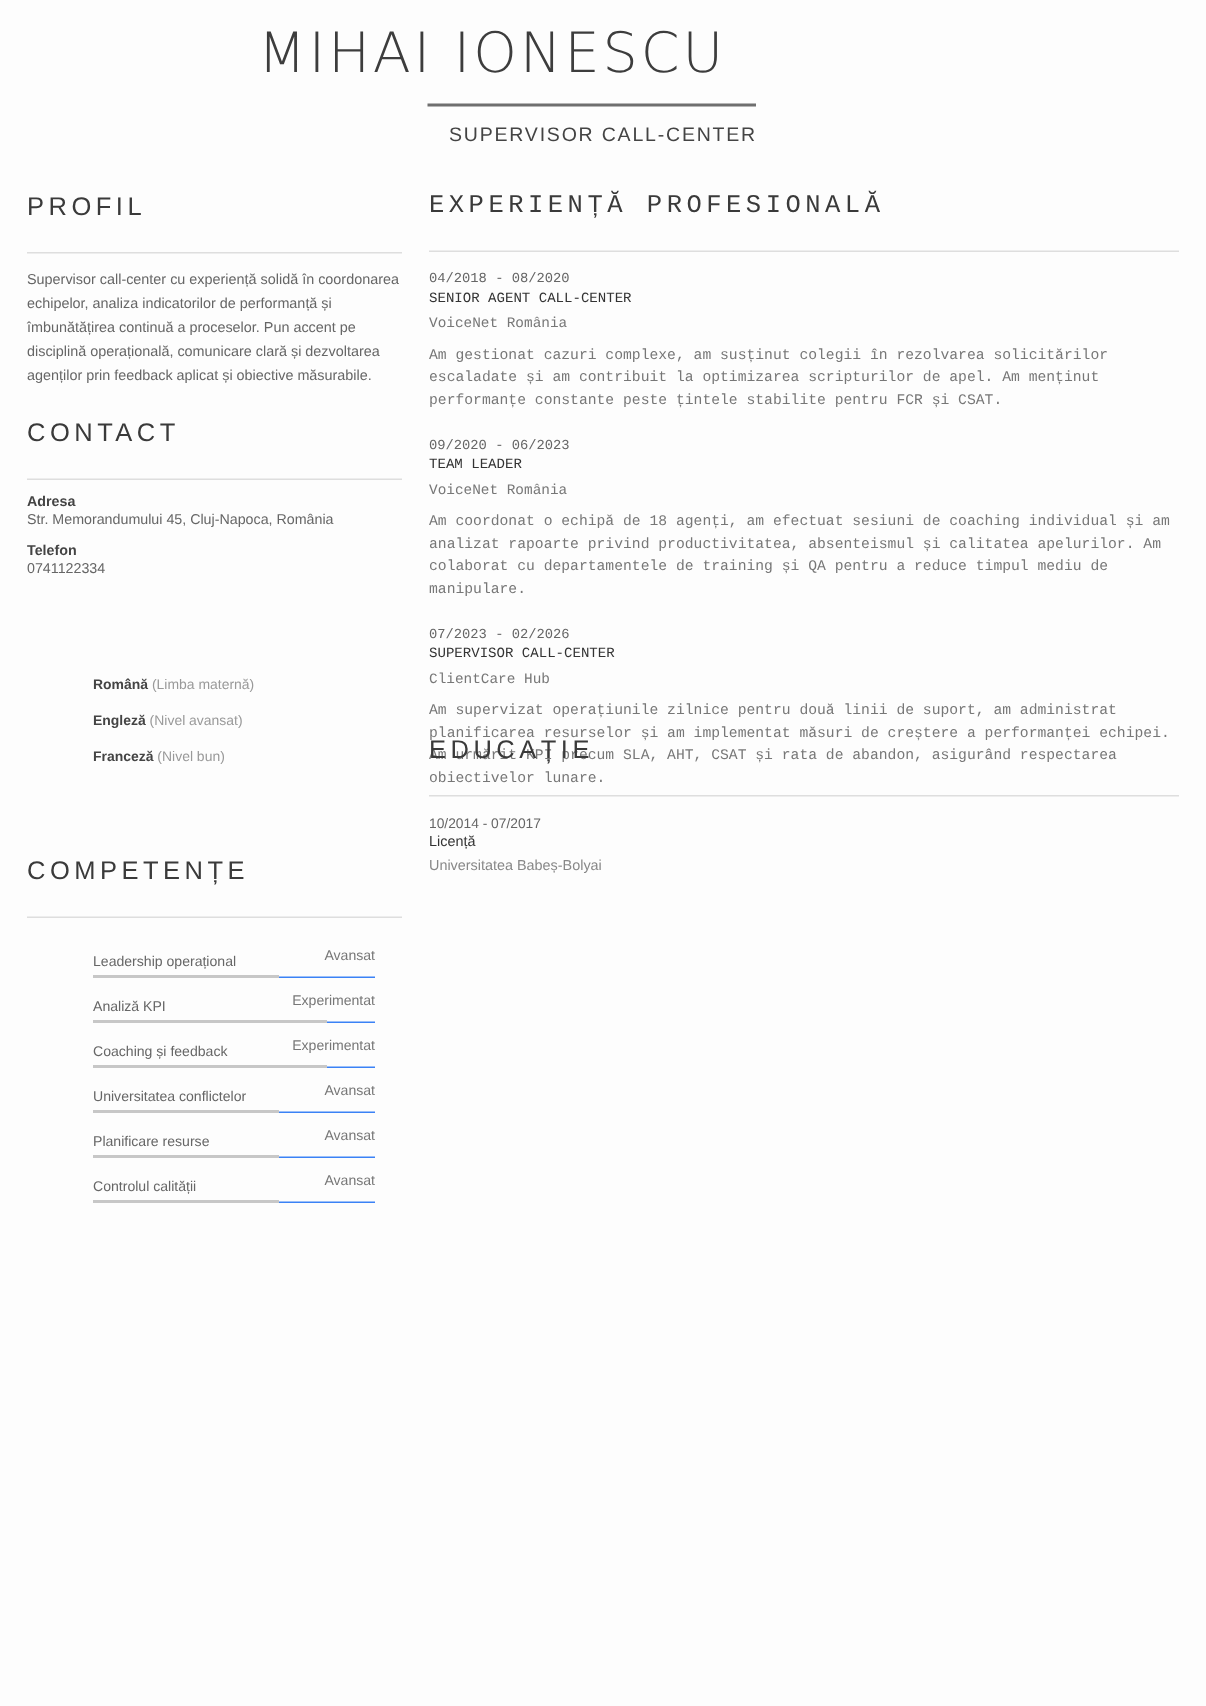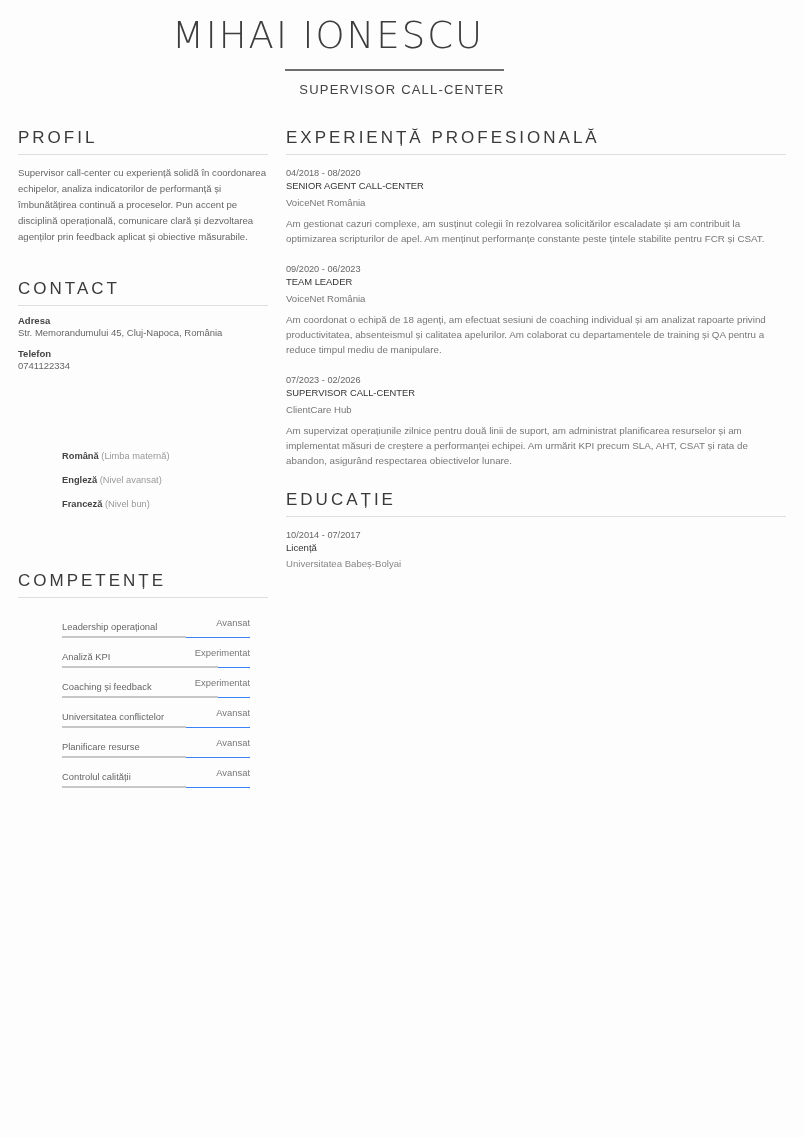--- a/index.html
+++ b/index.html
@@ -10,21 +10,21 @@
   .name { position: absolute; top: 14px; left: 0; width: 656px; text-align: center;
           font-family: "DejaVu Sans", sans-serif; font-weight: 300; font-size: 37px; letter-spacing: 2px; color: #3d3d3d; }
   .name-rule { position: absolute; top: 69px; left: 285px; width: 219px; height: 2px; background: #6f6f6f; }
   .job-title { position: absolute; top: 82px; left: 0; width: 804px; text-align: center;
                font-size: 13px; letter-spacing: 1.2px; color: #444; }
 
   .col-left { position: absolute; left: 18px; top: 128px; width: 250px; }
   .col-right { position: absolute; left: 286px; top: 128px; width: 500px; }
 
   .section { position: absolute; left: 0; width: 100%; }
-  .sec-title { font-size: 17px; letter-spacing: 3px; color: #3a3a3a; font-weight: 500; padding-bottom: 6px;
+  .sec-title { font-size: 17px; letter-spacing: 3px; color: #3a3a3a; font-weight: 500; padding-bottom: 20px;
                border-bottom: 1px solid #dedede; }
 
   .profile-text { margin-top: 10px; font-size: 9.6px; line-height: 16px; color: #666; }
 
   .contact-item { margin-top: 9px; }
   .contact-item:first-of-type { margin-top: 13px; }
   .c-label { font-size: 9.5px; font-weight: bold; color: #444; line-height: 12px; }
   .c-value { font-size: 9.5px; color: #666; line-height: 12px; }
 
   .lang-item { font-size: 9.3px; line-height: 12px; margin-top: 12px; }
@@ -123,21 +123,21 @@
         <span class="skill-name">Controlul calității</span>
         <span class="skill-level">Avansat</span>
         <div class="skill-bar" style="width:66%;"></div>
       </div>
     </div>
   </div>
 </div>
 
 <div class="col-right">
 
-  <div class="section" style="top:0;">
+  <div class="section" style="top:0;font-family:Liberation Mono, monospace;">
     <div class="sec-title">EXPERIENȚĂ PROFESIONALĂ</div>
 
     <div class="job">
       <div class="job-dates">04/2018 - 08/2020</div>
       <div class="job-role">SENIOR AGENT CALL-CENTER</div>
       <div class="job-company">VoiceNet România</div>
       <div class="job-desc">Am gestionat cazuri complexe, am susținut colegii în rezolvarea solicitărilor escaladate și am contribuit la optimizarea scripturilor de apel. Am menținut performanțe constante peste țintele stabilite pentru FCR și CSAT.</div>
     </div>
 
     <div class="job" style="margin-top:17px;">

